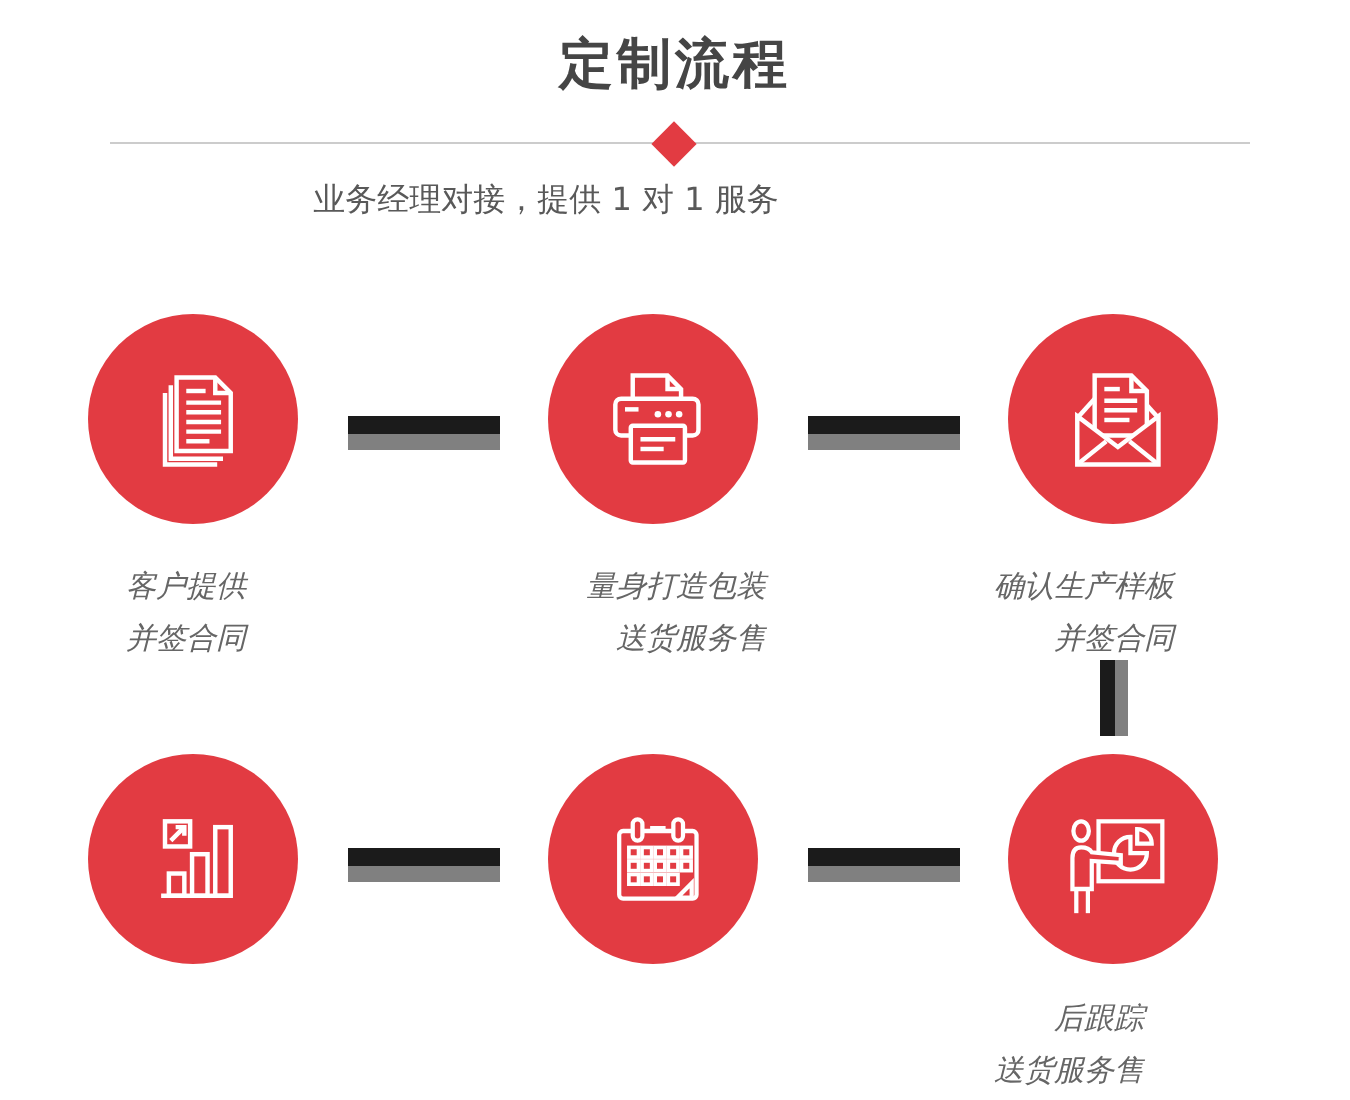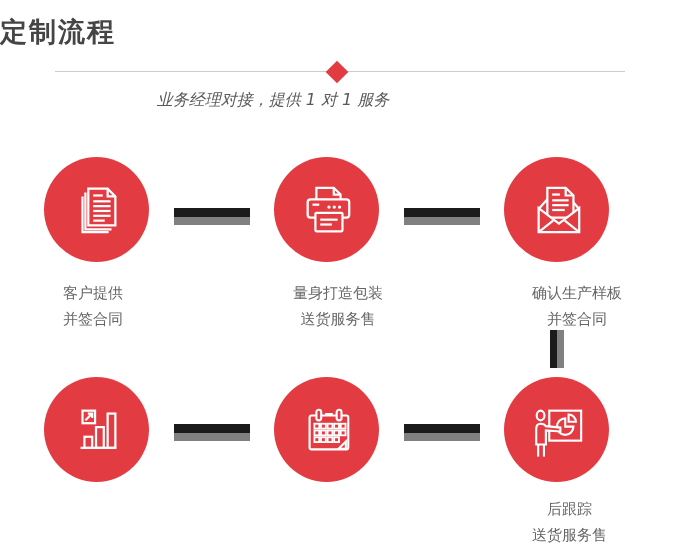--- a/index.html
+++ b/index.html
@@ -10,57 +10,57 @@
     --title-color:#454545;
     --subtitle-color:#595959;
     --label-color:#666666;
   }
   html,body{margin:0;padding:0;background:#fff;}
   .canvas{
     position:relative;width:675px;height:550px;background:#fff;overflow:hidden;
     font-family:"DejaVu Sans","Liberation Sans",sans-serif;
   }
   .title{
-    position:absolute;top:14px;left:0;width:675px;text-align:left;
+    position:absolute;top:14px;left:0;width:675px;text-align:center;
     font-size:27px;font-weight:bold;color:var(--title-color);letter-spacing:2px;
   }
   .divider-line{
     position:absolute;top:71px;left:55px;width:570px;height:1px;background:var(--divider);
   }
   .diamond{
     position:absolute;top:64px;left:329px;width:16px;height:16px;
     background:var(--accent);transform:rotate(45deg);
   }
   .subtitle{
     position:absolute;top:90px;left:0;width:546px;text-align:center;
-    font-size:16px;color:var(--subtitle-color);font-style:italic;
+    font-size:16px;color:var(--subtitle-color);
   }
   .circle{
     position:absolute;width:105px;height:105px;border-radius:50%;
     background:var(--accent);display:flex;align-items:center;justify-content:center;
   }
   .circle svg{display:block;}
   .step-label{
     position:absolute;font-size:15px;line-height:26px;color:var(--label-color);
-    text-align:center;white-space:nowrap;
+    text-align:right;white-space:nowrap;font-style:italic;
   }
   .h-connector{
     position:absolute;width:76px;height:17px;
     background:linear-gradient(to bottom,var(--conn-dark) 0 52%,var(--conn-gray) 52% 100%);
   }
   .v-connector{
     position:absolute;width:14px;height:38px;
     background:linear-gradient(to right,var(--conn-dark) 0 52%,var(--conn-gray) 52% 100%);
   }
   .fill-accent{fill:var(--accent);}
   
   .r1{top:157px;} .r2{top:377px;}
   .c1{left:44px;} .c2{left:274px;} .c3{left:504px;}
   .lbl-r1{top:280px;} .lbl-r2{top:496px;}
-  .lbl-c1{left:63px;} .lbl-c2{left:293px;} .lbl-c3{left:532px;}
+  .lbl-c1{left:63px;} .lbl-c2{left:293px;} .lbl-c3{left:497px;}
 </style>
 </head>
 <body>
 
 <div class="canvas">
 
   <div class="title">定制流程</div>
   <div class="divider-line"></div>
   <div class="diamond"></div>
   <div class="subtitle">业务经理对接，提供 1 对 1 服务</div>

